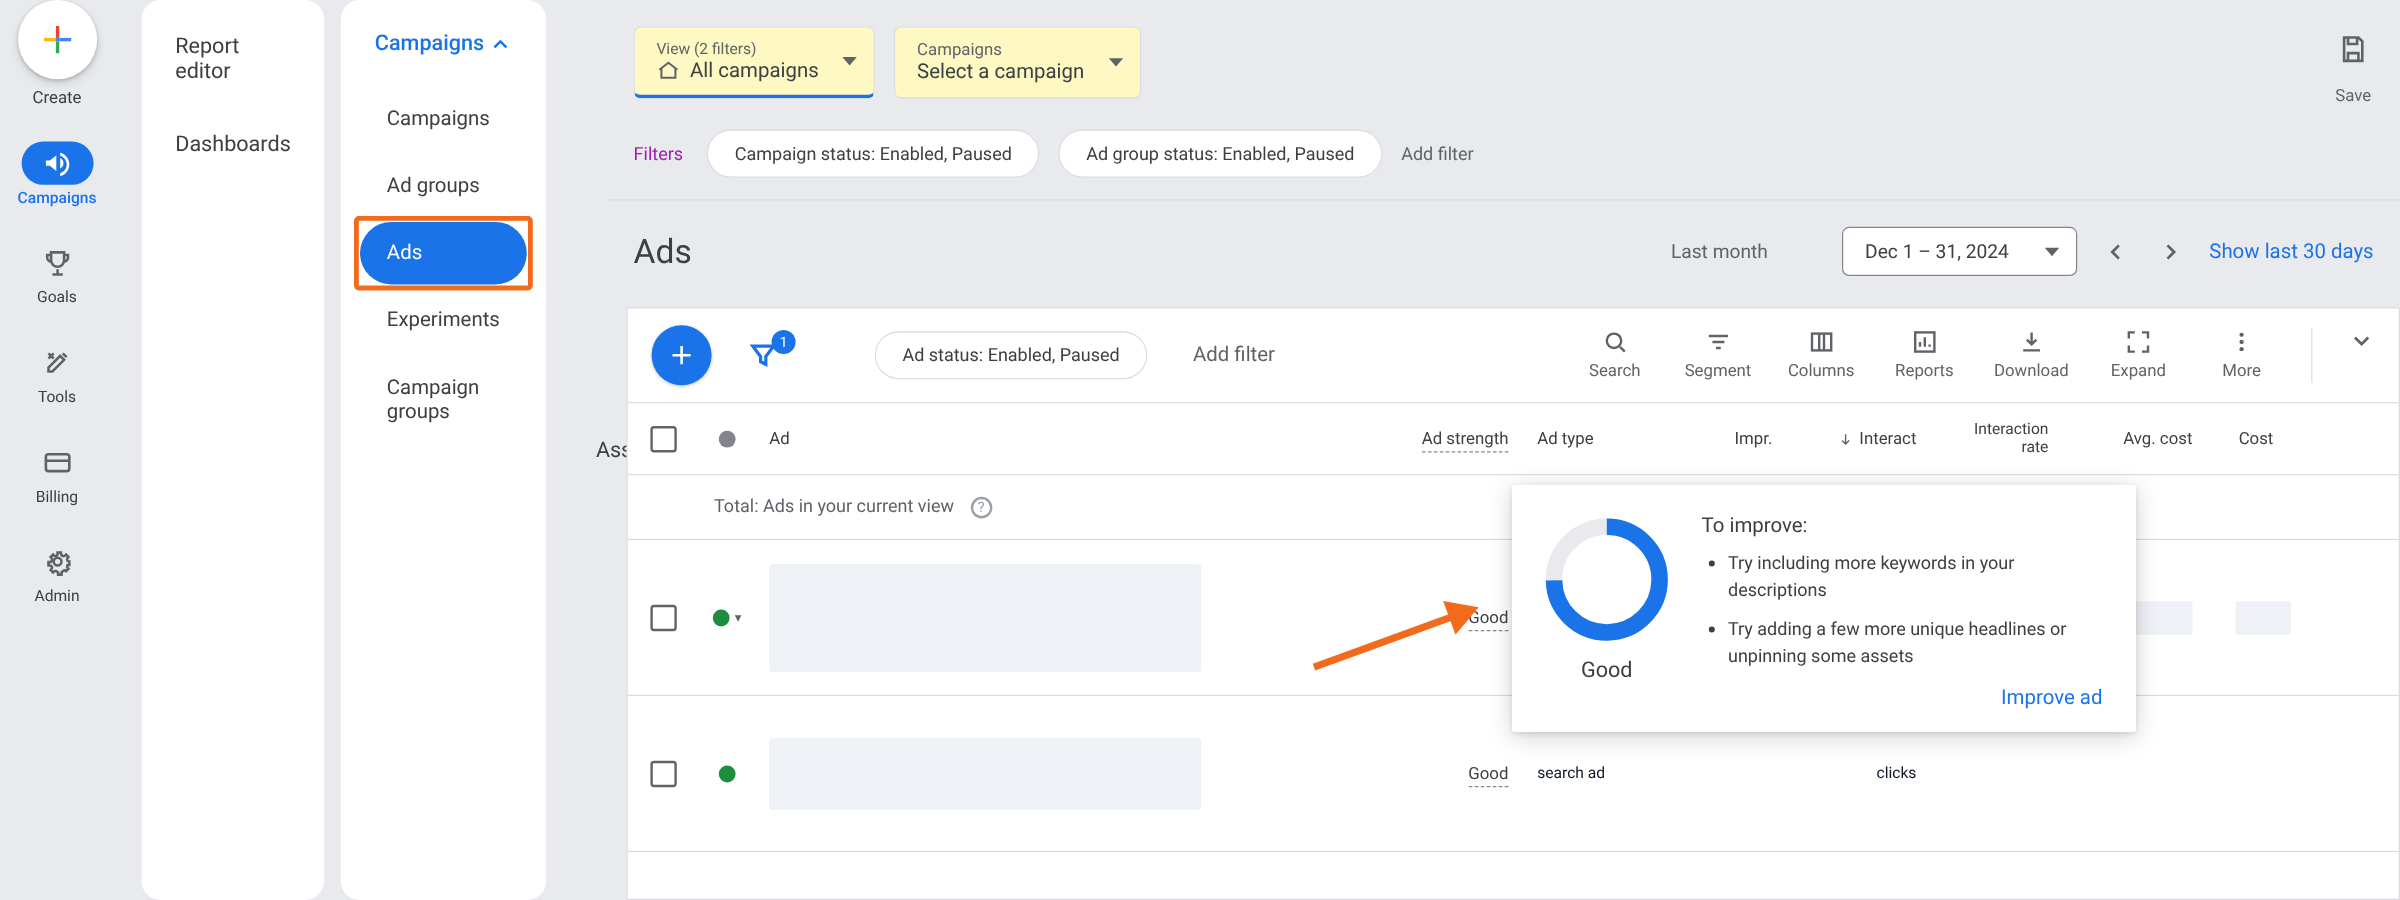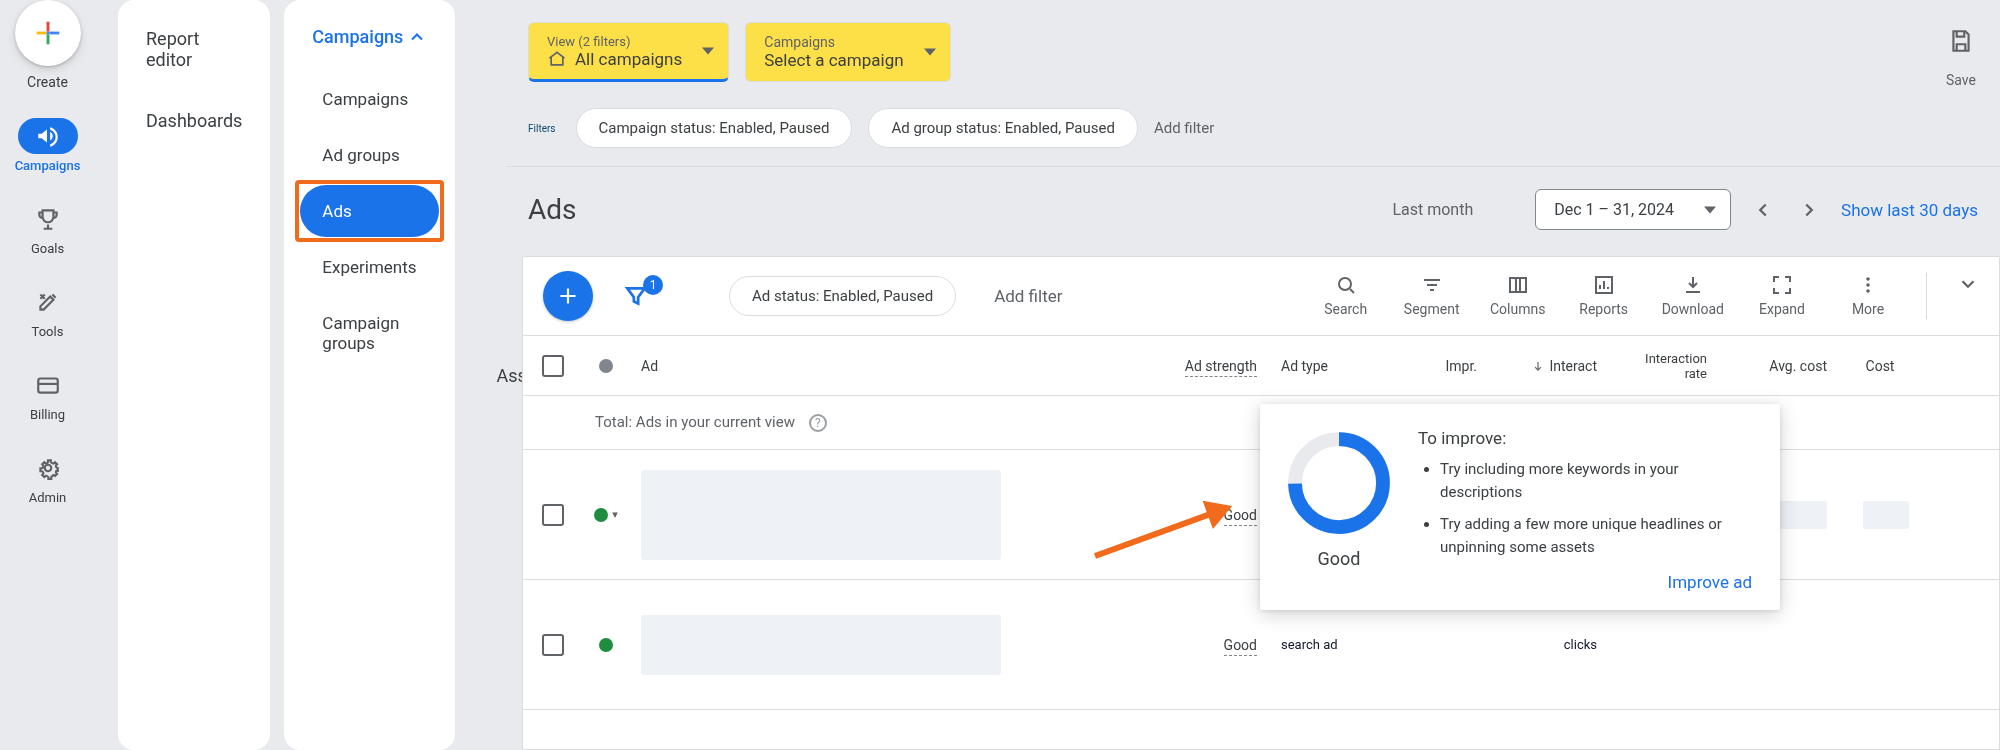--- a/index.html
+++ b/index.html
@@ -126,21 +126,21 @@
     display:flex; flex-direction:column;
   }
 
   .top-controls {
     display:flex; align-items:flex-start;
     padding: 22px 14px 0 22px;
   }
   .view-chip, .camp-sel {
     border:1px solid #dadce0;
     border-radius: 6px;
-    background:#fde047;
+    background:#fef9c3;
     height: 60px;
     display:flex; flex-direction:column;
     justify-content:center;
     padding: 0 46px 0 18px;
     position:relative;
     cursor:pointer;
     margin-right:16px;
   }
   .view-chip::after, .camp-sel::after, .date-sel::after{
     content:"";
@@ -164,21 +164,21 @@
     margin-right: 10px; margin-top: 6px;
   }
   .save-col span { font-size:14px; margin-top:18px; }
 
   .filters-row {
     display:flex; align-items:center;
     padding: 20px 22px 18px 22px;
     gap: 16px;
     border-bottom:1px solid #dadce0;
   }
-  .filters-row .flabel { color:#0c4a6e; font-size:10px; margin-right:4px;}
+  .filters-row .flabel { color:#a21caf; font-size:15px; margin-right:4px;}
   .pill {
     border:1px solid #dadce0;
     border-radius: 24px;
     background:#fff;
     padding: 10px 22px;
     font-size:15px;
     color:#3c4043;
     cursor:pointer;
   }
   .add-filter { color:#5f6368; font-size:15px; cursor:pointer; }

